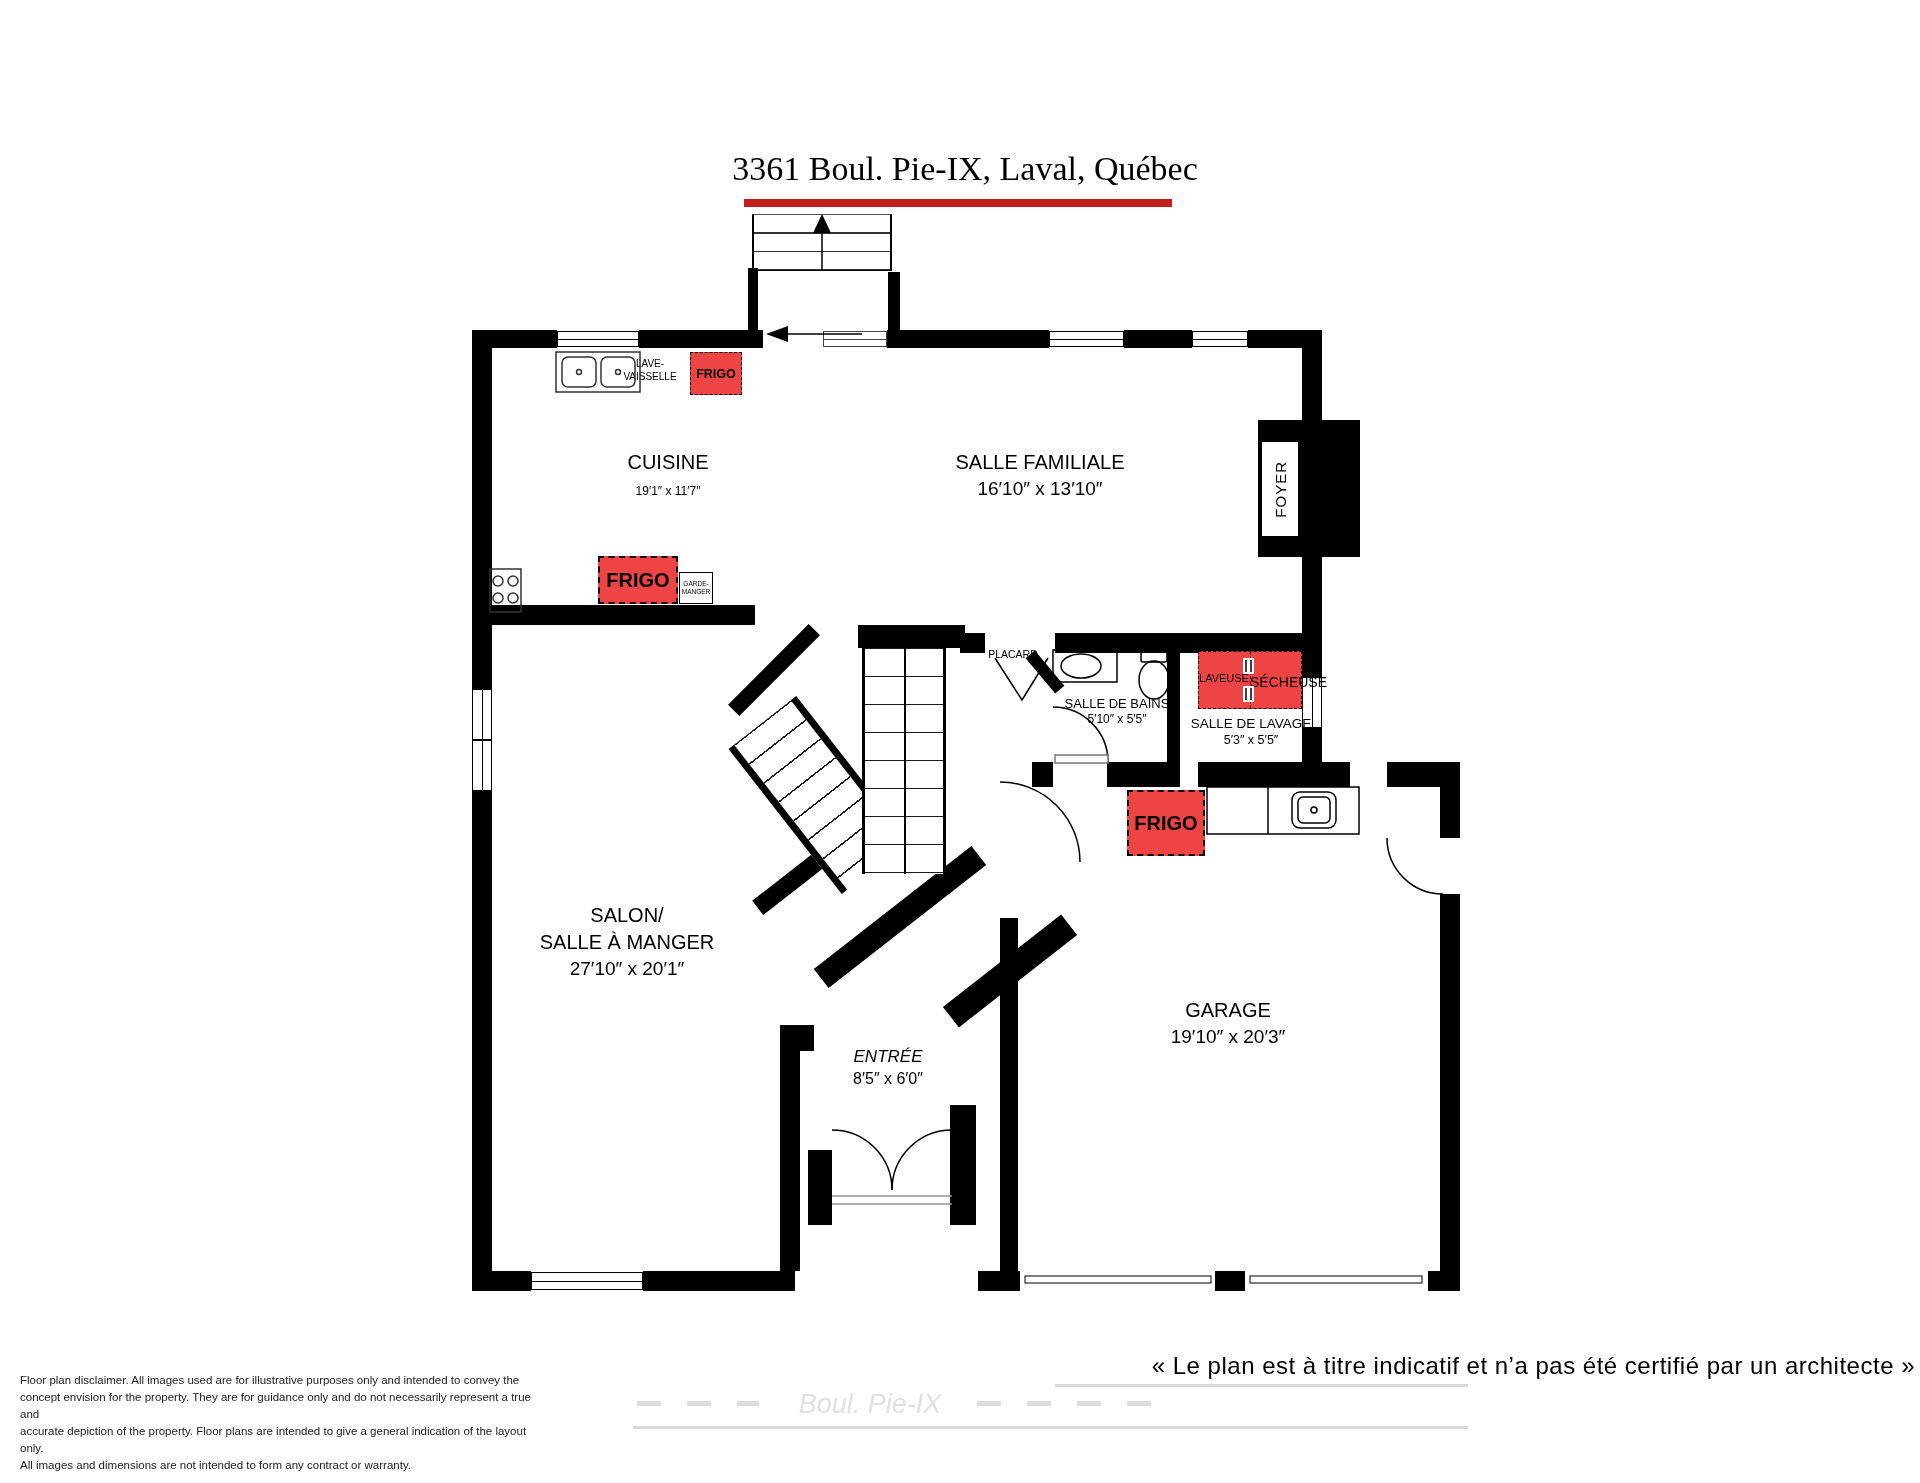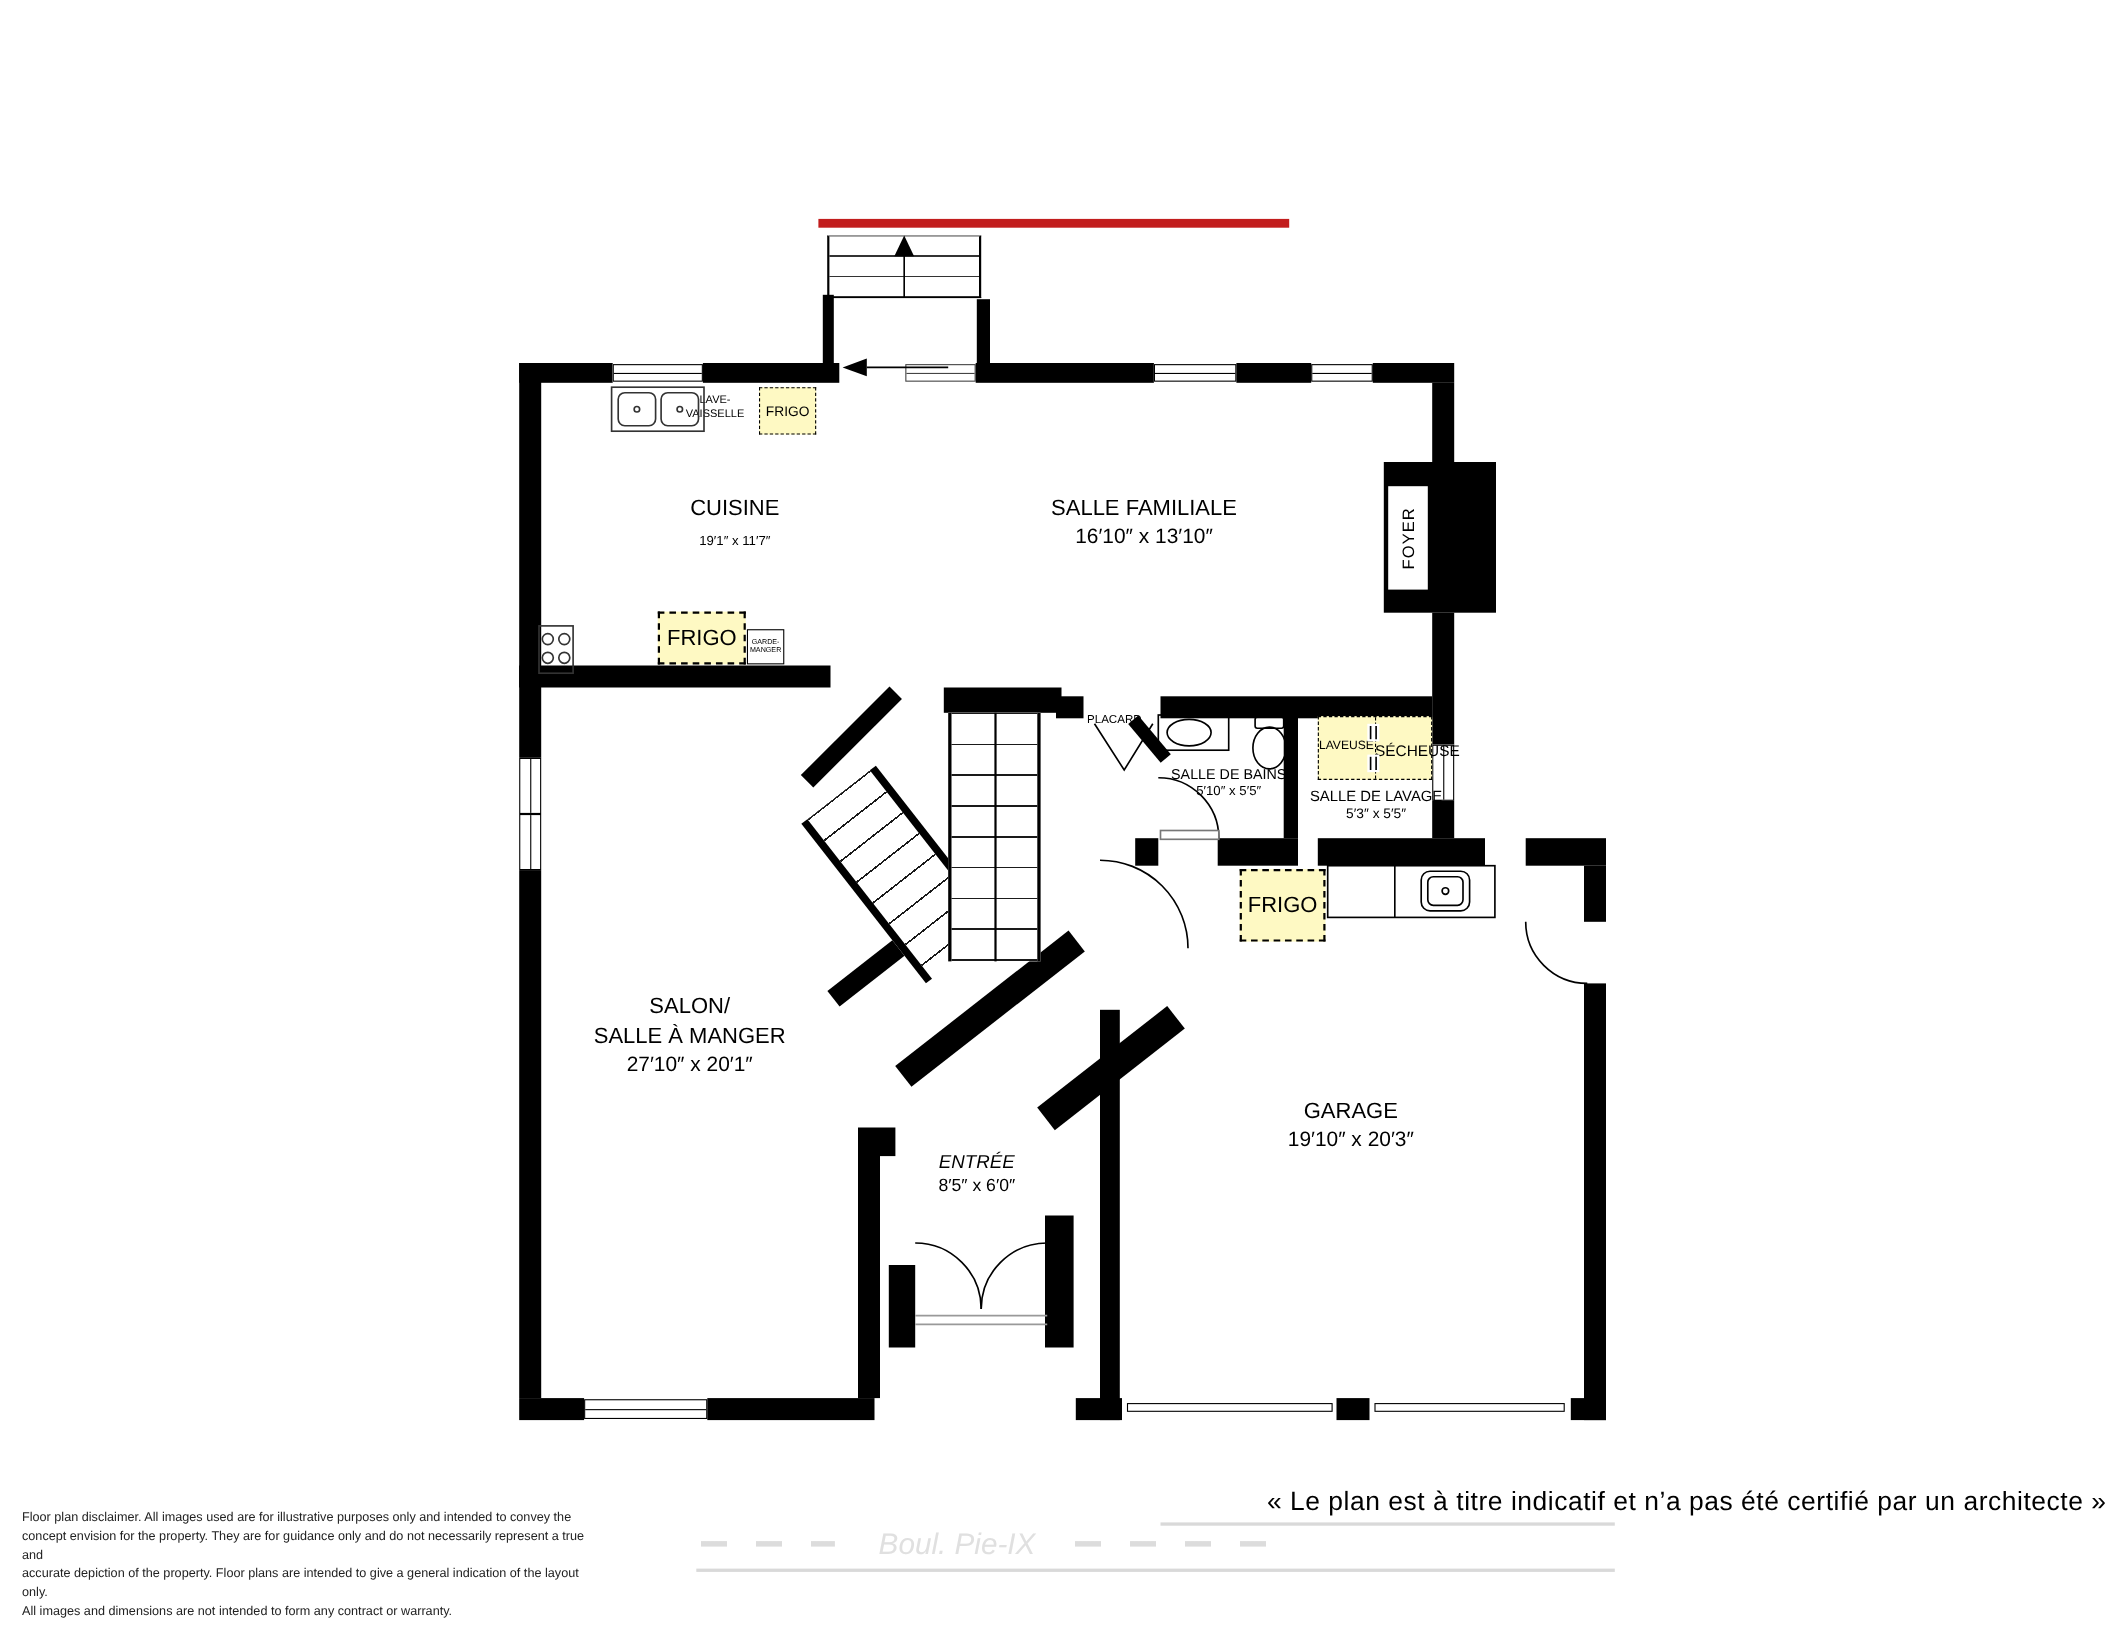--- a/index.html
+++ b/index.html
@@ -4,22 +4,22 @@
 <style>
   html,body{margin:0;padding:0;background:#fff;}
   .canvas{position:relative;width:1920px;height:1483px;background:#fff;overflow:hidden;
           font-family:"Liberation Sans",sans-serif;color:#000;}
   .abs{position:absolute;}
   .w{position:absolute;background:#000;}
   .rot{transform-origin:center center;}
   .win{position:absolute;background:#fff;border:1px solid #000;box-sizing:border-box;}
   .win .mh{position:absolute;left:0;right:0;top:50%;height:1px;background:#000;}
   .win .mv{position:absolute;top:0;bottom:0;left:50%;width:1px;background:#000;}
-  .dashbox{position:absolute;background:#fef9c3;border:2px dashed #000;box-sizing:border-box;
-           display:flex;align-items:center;justify-content:center;text-align:right;}
+  .dashbox{position:absolute;background:#ef4444;border:2px dashed #000;box-sizing:border-box;
+           display:flex;align-items:center;justify-content:center;text-align:right;font-weight:bold;}
   .solidbox{position:absolute;background:#fff;border:1.5px solid #000;box-sizing:border-box;
            display:flex;align-items:center;justify-content:center;text-align:center;}
   .lbl{position:absolute;text-align:center;line-height:1.25;}
   .dims{position:absolute;text-align:center;}
   .pre{white-space:pre-line;}
   .flight{position:absolute;background:#fff;box-sizing:border-box;
           background-image:repeating-linear-gradient(to bottom,#1a1a1a 0 1.5px,transparent 1.5px 28px);}
   #flight-vert{left:862px;top:648px;width:84px;height:226px;border-left:3px solid #000;border-right:3px solid #000;}
   #flight-vert .rail{position:absolute;left:50%;top:0;bottom:0;width:1.5px;background:#000;}
   #flight-rot{left:776px;top:703px;width:86px;height:184px;border-left:7px solid #000;border-right:7px solid #000;
@@ -30,20 +30,21 @@
   .vbox{position:absolute;background:#fff;display:flex;align-items:center;justify-content:center;}
   .vtext{writing-mode:vertical-rl;transform:rotate(180deg);letter-spacing:1px;}
   .roadline{position:absolute;background:#d9d9d9;}
   .roaddash{position:absolute;height:5px;background-image:repeating-linear-gradient(to right,#dcdcdc 0 24px,transparent 24px 50px);}
 </style>
 </head>
 <body>
 
 <div class="canvas">
 
+  <div class="lbl" style="left:565px;top:148px;width:800px;font-family:'Liberation Serif',serif;font-size:34px;">3361 Boul. Pie-IX, Laval, Québec</div>
   <div class="abs" style="left:744px;top:199px;width:428px;height:8px;background:#c21d1d;"></div>
 
   <div id="stairs-ext"></div>
   <div class="w" style="left:748px;top:268px;width:10px;height:64px;"></div>
   <div class="w" style="left:888px;top:272px;width:12px;height:60px;"></div>
 
   <div class="w" style="left:472px;top:330px;width:85px;height:18px;"></div>
   <div class="win" style="left:557px;top:331px;width:82px;height:16px;">
       <div class="mh"></div>
     </div>

